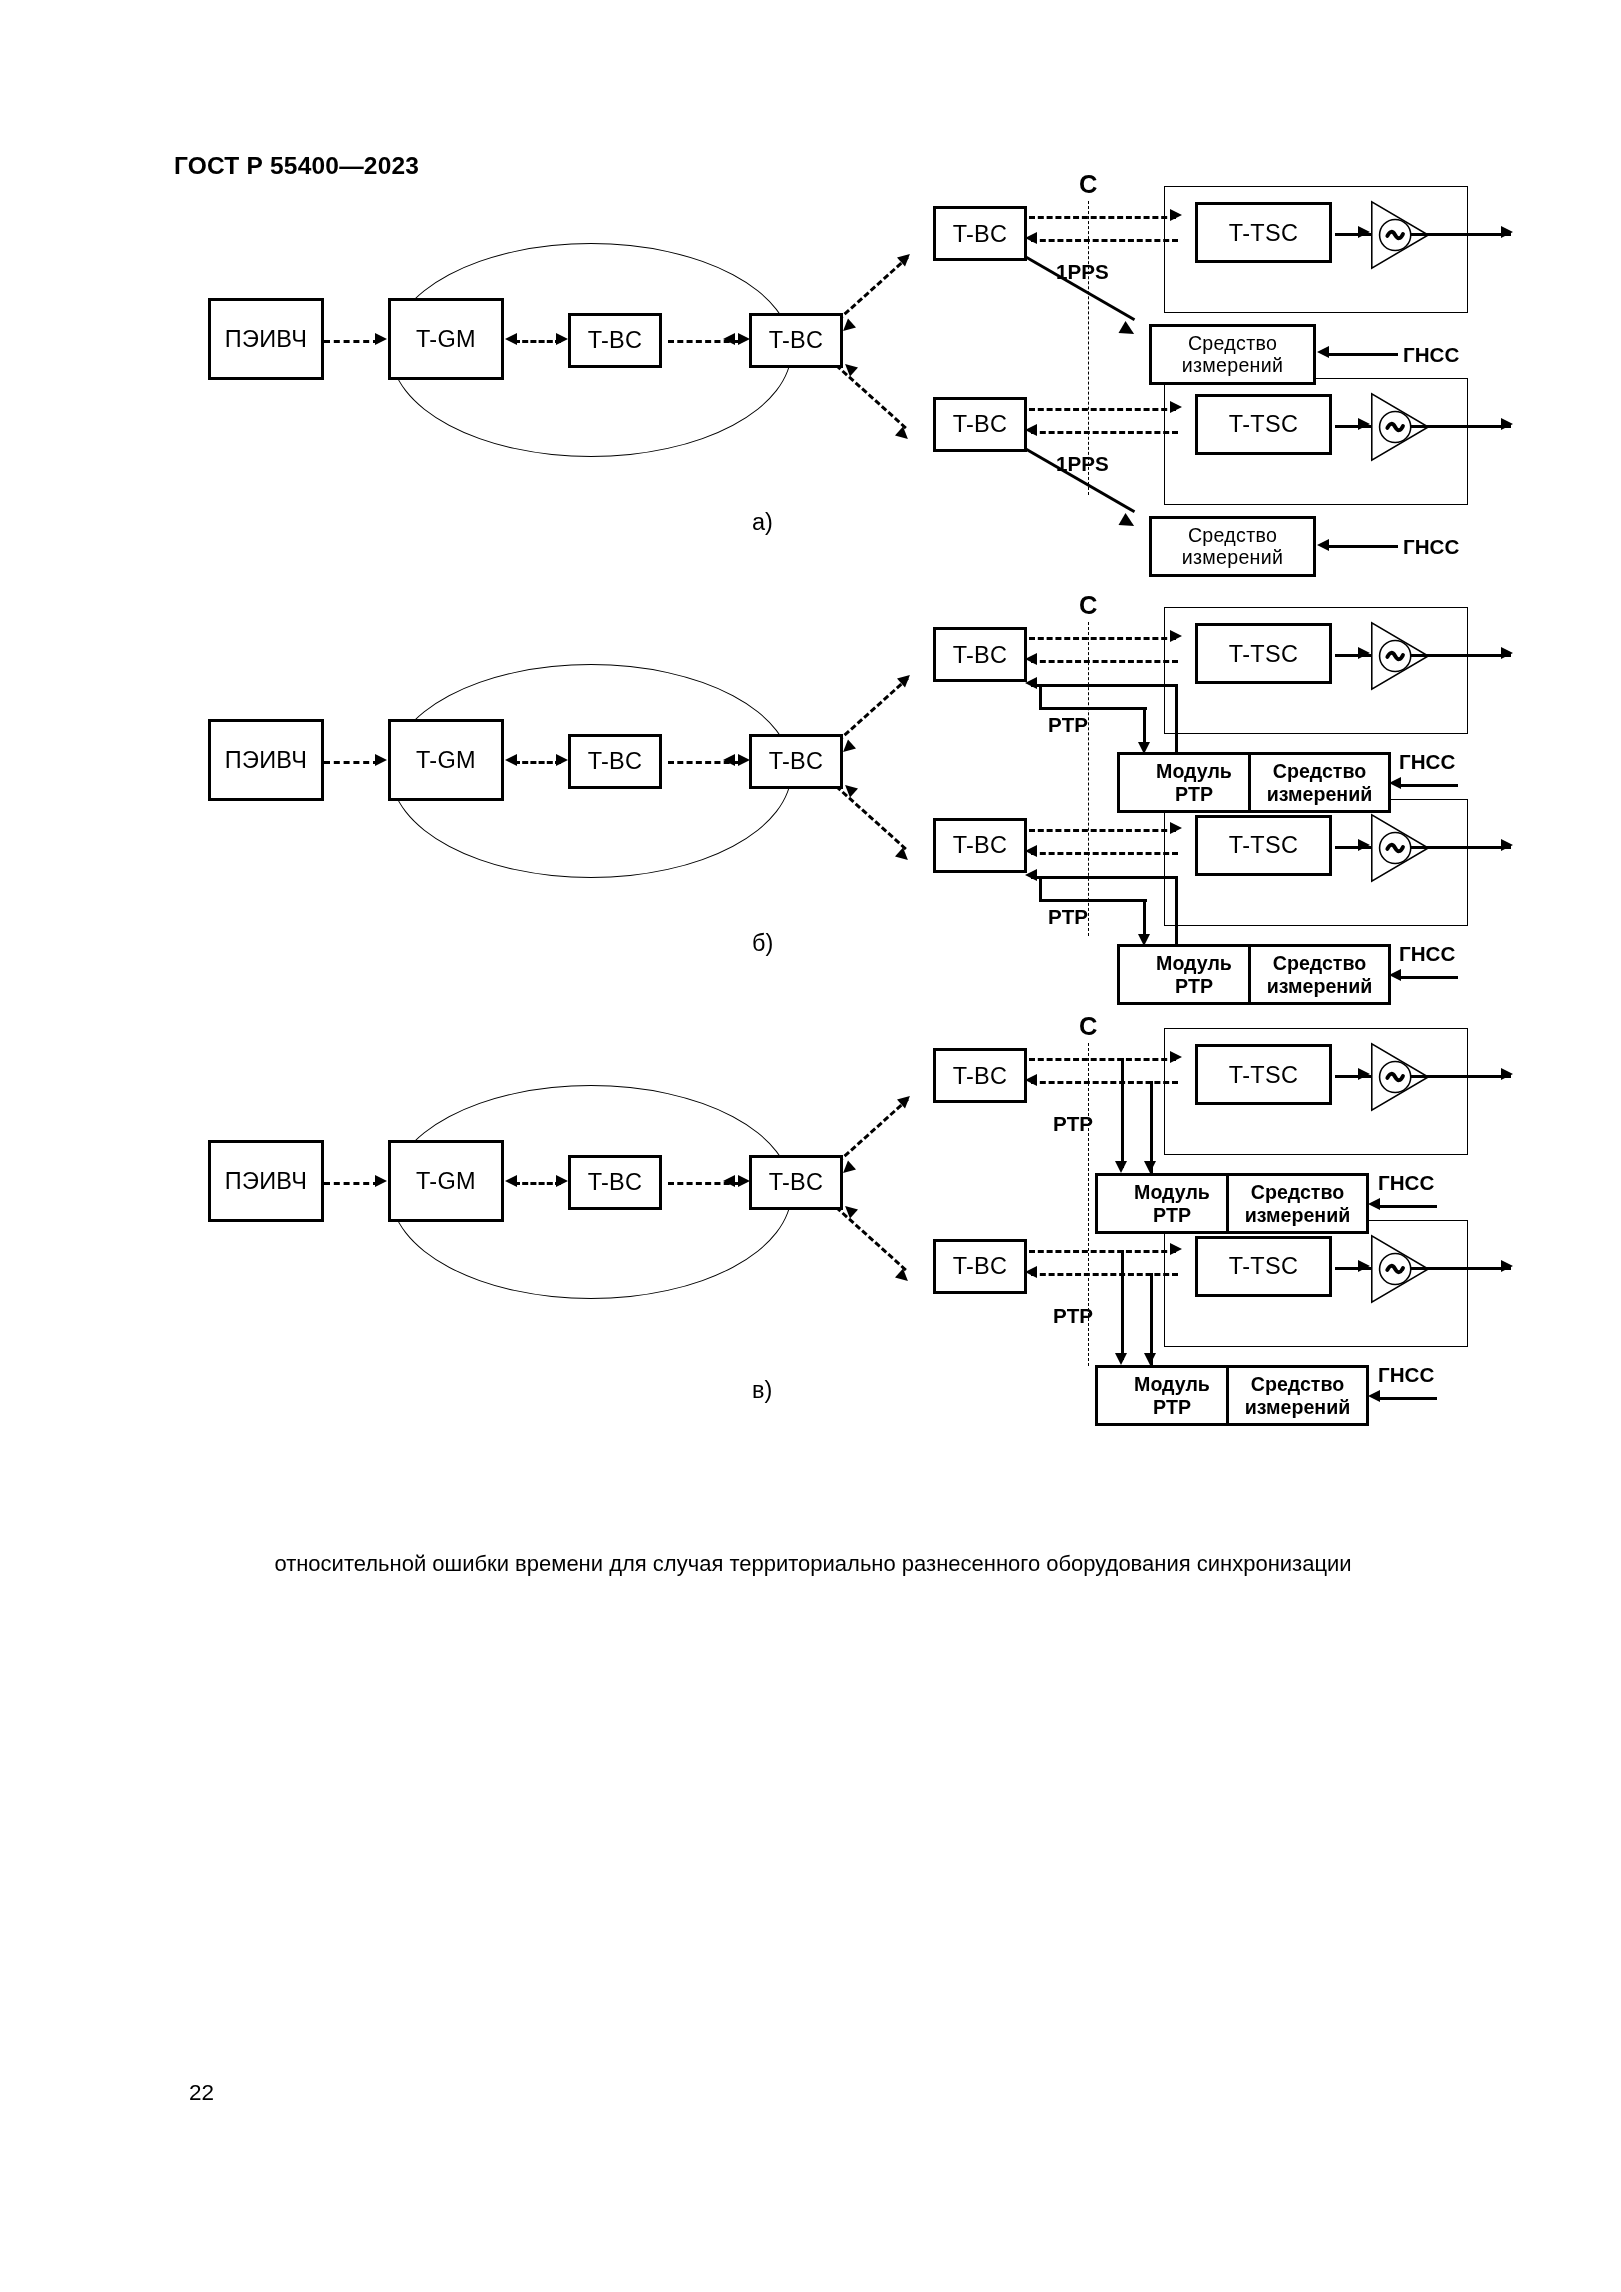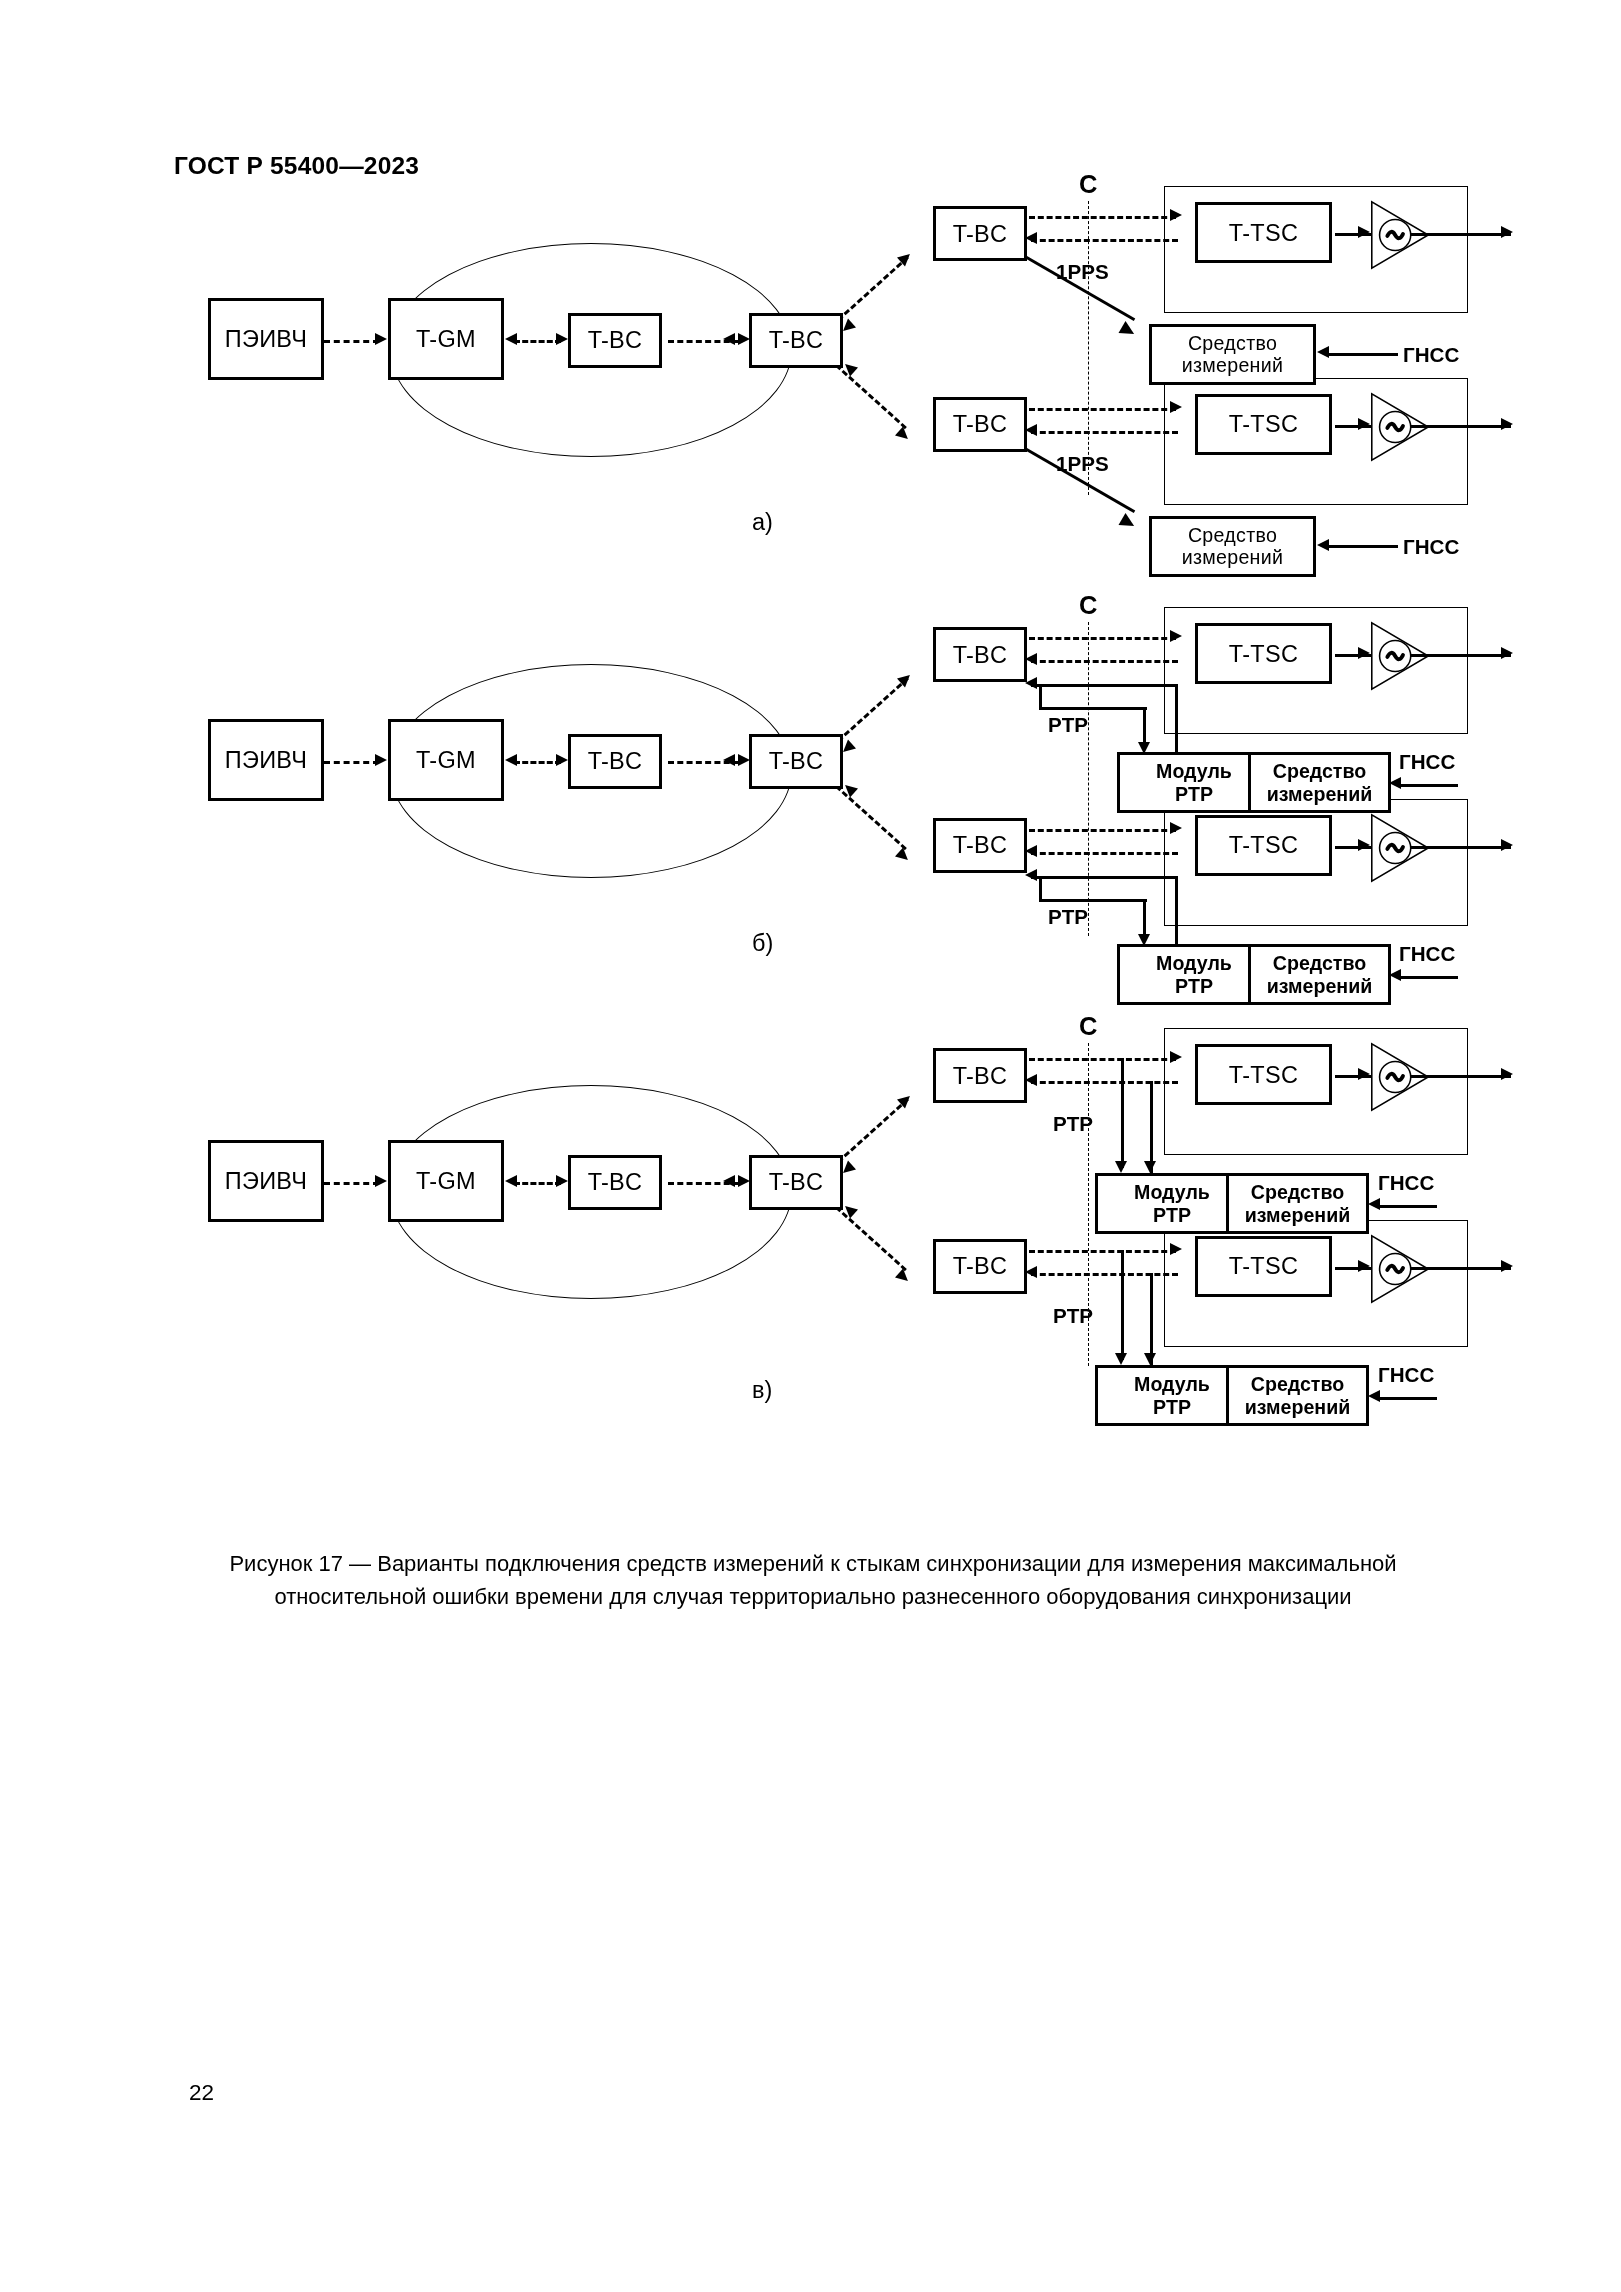--- a/index.html
+++ b/index.html
@@ -602,18 +602,17 @@
     </div>
   </div>
   <div class="hline" style="left:1200px; top:334px; width:61px;"></div>
   <div class="ah left" style="left:1192px; top:327px;"></div>
   <div class="lbl" style="left:1202px; top:300px;">ГНСС</div>
 
   <div class="sub-label" style="left:576px; top:314px;">в)</div>
 </div>
 
 <div class="figure-caption">
-  <span class="cap-line">Рисунок 17 — Варианты подключения средств измерений к стыкам синхронизации для измерения максимальной</span>
   <span class="cap-line">относительной ошибки времени для случая территориально разнесенного оборудования синхронизации</span>
 </div>
 
 <div class="page-number">22</div>
 
 
 </body></html>

